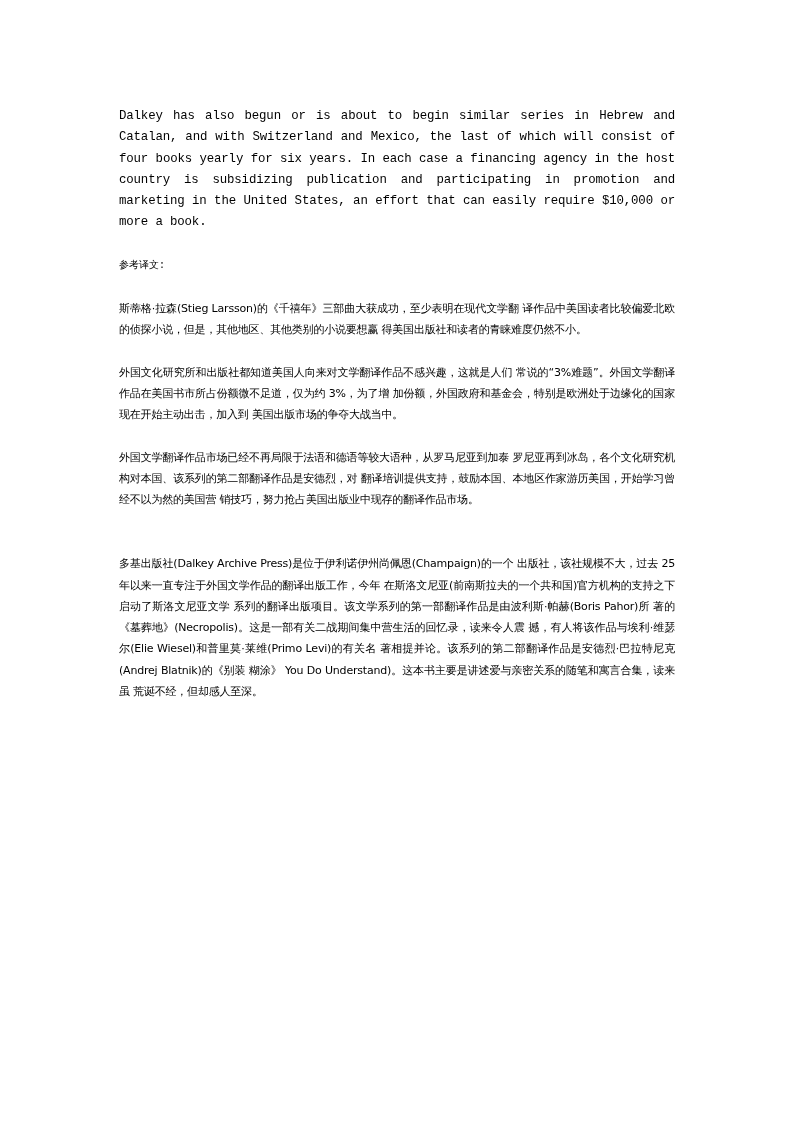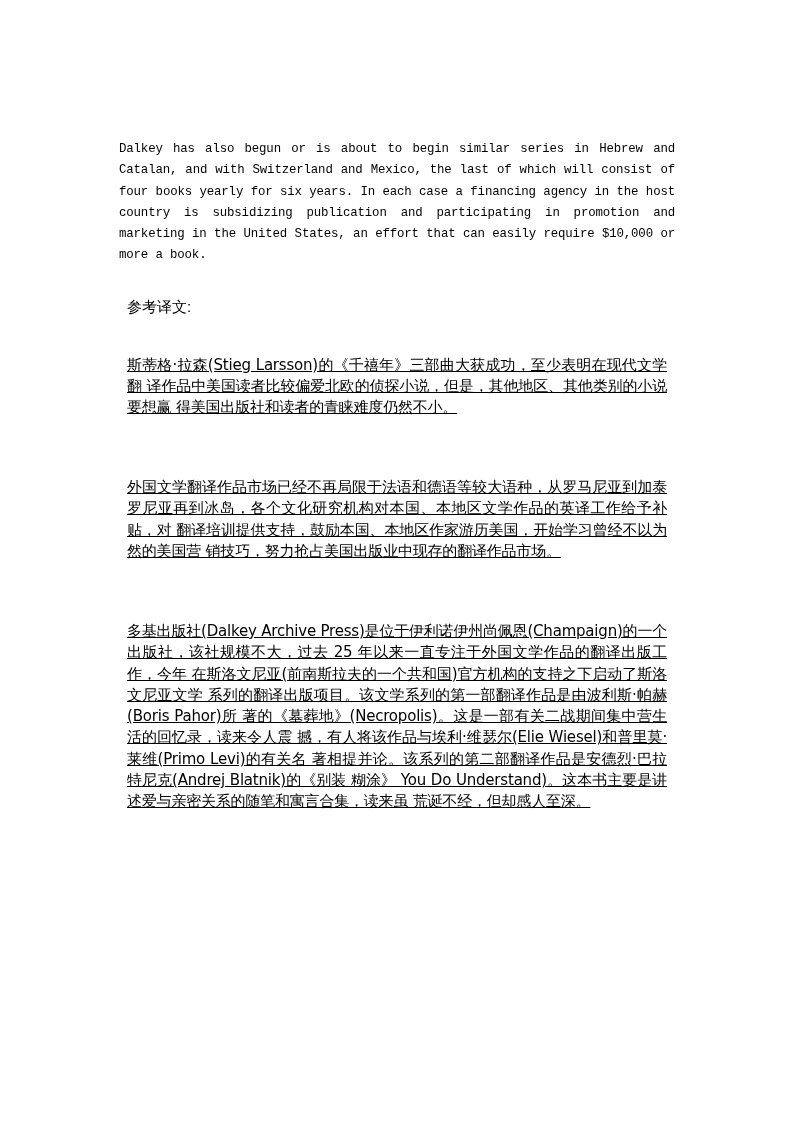--- a/index.html
+++ b/index.html
@@ -1,35 +1,36 @@
 <!DOCTYPE html>
 <html><head>
 <meta charset="utf-8">
 <style>
   html, body { margin: 0; padding: 0; background: #ffffff; }
   body { width: 794px; height: 1123px; position: relative; overflow: hidden;
          font-family: "DejaVu Sans Mono", "Liberation Mono", monospace; color: #000; }
-  .page { position: absolute; left: 119px; top: 139px; width: 556px; }
+  .page { position: absolute; left: 119px; top: 106px; width: 556px; }
   .en { font-family: "Liberation Mono", "DejaVu Sans Mono", monospace; font-size: 12.4px;
         line-height: 21.3px; text-align: justify; margin: 0; letter-spacing: -0.15px; }
-  .zh { font-family: "DejaVu Sans", "Liberation Sans", sans-serif; font-size: 15px;
-        line-height: 21.3px; margin: 8px; text-align: justify; letter-spacing: -0.2px; text-decoration: underline; }
+  .zh { font-family: "DejaVu Sans", "Liberation Sans", sans-serif; font-size: 11px;
+        line-height: 21.3px; margin: 0; text-align: justify; letter-spacing: -0.2px; }
   .gap { height: 21.3px; }
-  .label { margin: 8px; font-size: 15px; line-height: 21.3px;
-           font-family: Liberation Sans, sans-serif; }
+  .label { margin: 0; font-size: 10px; line-height: 21.3px;
+           font-family: Liberation Mono, monospace; }
 </style>
 </head>
 <body>
 
 <div class="page">
   <p class="en">Dalkey has also begun or is about to begin similar series in Hebrew and Catalan, and with Switzerland and Mexico, the last of which will consist of four books yearly for six years. In each case a financing agency in the host country is subsidizing publication and participating in promotion and marketing in the United States, an effort that can easily require $10,000 or more a book.</p>
   <div class="gap"></div>
   <p class="label">参考译文:</p>
   <div class="gap"></div>
   <p class="zh">斯蒂格·拉森(Stieg Larsson)的《千禧年》三部曲大获成功，至少表明在现代文学翻 译作品中美国读者比较偏爱北欧的侦探小说，但是，其他地区、其他类别的小说要想赢 得美国出版社和读者的青睐难度仍然不小。</p>
   <div class="gap"></div>
+  <p class="zh">外国文化研究所和出版社都知道美国人向来对文学翻译作品不感兴趣，这就是人们 常说的“3%难题”。外国文学翻译作品在美国书市所占份额微不足道，仅为约 3%，为了增 加份额，外国政府和基金会，特别是欧洲处于边缘化的国家现在开始主动出击，加入到 美国出版市场的争夺大战当中。</p>
   <div class="gap"></div>
-  <p class="zh">外国文学翻译作品市场已经不再局限于法语和德语等较大语种，从罗马尼亚到加泰 罗尼亚再到冰岛，各个文化研究机构对本国、本地区文学作品的英译工作给予补贴，对 翻译培训提供支持，鼓励本国、本地区作家游历美国，开始学习曾经不以为然的美国营 销技巧，努力抢占美国出版业中现存的翻译作品市场。</p>
+  <p class="zh">外国文学翻译作品市场已经不再局限于法语和德语等较大语种，从罗马尼亚到加泰 罗尼亚再到冰岛，各个文化研究机构对本国、该系列的第二部翻译作品是安德烈，对 翻译培训提供支持，鼓励本国、本地区作家游历美国，开始学习曾经不以为然的美国营 销技巧，努力抢占美国出版业中现存的翻译作品市场。</p>
   <div class="gap"></div>
   <div class="gap"></div>
   <p class="zh">多基出版社(Dalkey Archive Press)是位于伊利诺伊州尚佩恩(Champaign)的一个 出版社，该社规模不大，过去 25 年以来一直专注于外国文学作品的翻译出版工作，今年 在斯洛文尼亚(前南斯拉夫的一个共和国)官方机构的支持之下启动了斯洛文尼亚文学 系列的翻译出版项目。该文学系列的第一部翻译作品是由波利斯·帕赫(Boris Pahor)所 著的《墓葬地》(Necropolis)。这是一部有关二战期间集中营生活的回忆录，读来令人震 撼，有人将该作品与埃利·维瑟尔(Elie Wiesel)和普里莫·莱维(Primo Levi)的有关名 著相提并论。该系列的第二部翻译作品是安德烈·巴拉特尼克(Andrej Blatnik)的《别装 糊涂》 You Do Understand)。这本书主要是讲述爱与亲密关系的随笔和寓言合集，读来虽 荒诞不经，但却感人至深。</p>
   <div class="gap"></div>
 </div>
 
 </body></html>

